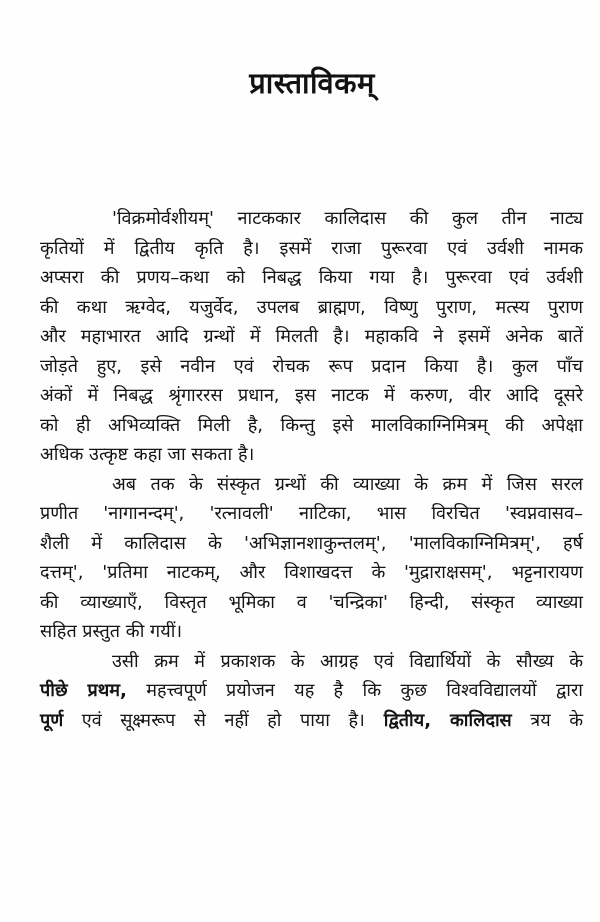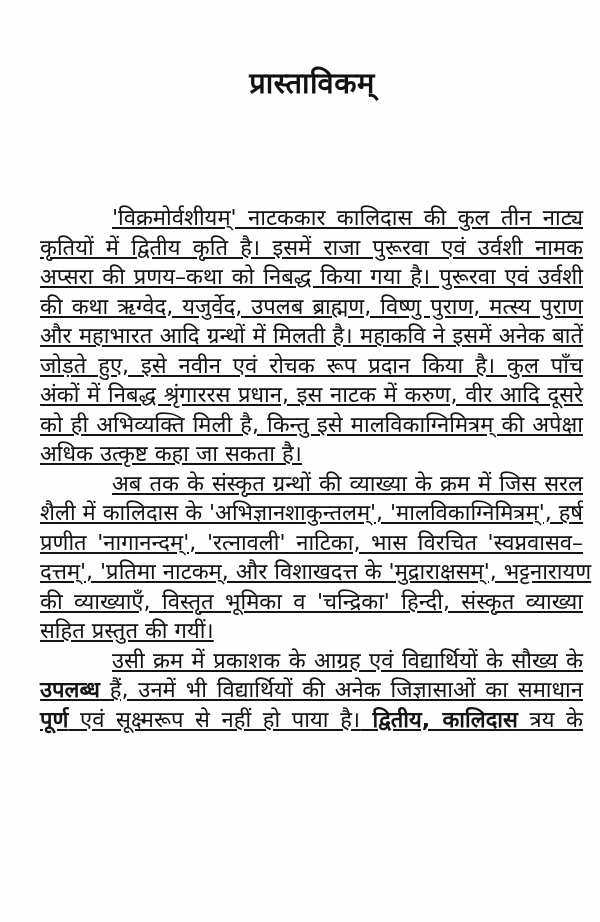--- a/index.html
+++ b/index.html
@@ -37,26 +37,25 @@
   }
   .body-text {
     position: absolute;
     left: 40px;
     top: 203px;
     width: 543px;
   }
   .line {
     height: 29.5px;
     line-height: 29.5px;
-    font-size: 22px;
+    font-size: 18px;
     white-space: nowrap;
     text-align: justify;
     text-align-last: justify;
     overflow: visible;
-    text-decoration: underline;
   }
   .line.last {
     text-align-last: left;
   }
   .line.indent-big {
     padding-left: 72px;
   }
   .b {
     font-weight: bold;
   }
@@ -74,24 +73,24 @@
     <div class="line">कृतियों में द्वितीय कृति है। इसमें राजा पुरूरवा एवं उर्वशी नामक</div>
     <div class="line">अप्सरा की प्रणय–कथा को निबद्ध किया गया है। पुरूरवा एवं उर्वशी</div>
     <div class="line">की कथा ऋग्वेद, यजुर्वेद, उपलब ब्राह्मण, विष्णु पुराण, मत्स्य पुराण</div>
     <div class="line">और महाभारत आदि ग्रन्थों में मिलती है। महाकवि ने इसमें अनेक बातें</div>
     <div class="line">जोड़ते हुए, इसे नवीन एवं रोचक रूप प्रदान किया है। कुल पाँच</div>
     <div class="line">अंकों में निबद्ध श्रृंगाररस प्रधान, इस नाटक में करुण, वीर आदि दूसरे</div>
     <div class="line">को ही अभिव्यक्ति मिली है, किन्तु इसे मालविकाग्निमित्रम् की अपेक्षा</div>
     <div class="line last">अधिक उत्कृष्ट कहा जा सकता है।</div>
 
     <div class="line indent-big">अब तक के संस्कृत ग्रन्थों की व्याख्या के क्रम में जिस सरल</div>
+    <div class="line">प्रणीत 'नागानन्दम्', 'रत्नावली' नाटिका, भास विरचित 'स्वप्नवासव–</div>
     <div class="line">शैली में कालिदास के 'अभिज्ञानशाकुन्तलम्', 'मालविकाग्निमित्रम्', हर्ष</div>
-    <div class="line">प्रणीत 'नागानन्दम्', 'रत्नावली' नाटिका, भास विरचित 'स्वप्नवासव–</div>
     <div class="line">दत्तम्', 'प्रतिमा नाटकम्, और विशाखदत्त के 'मुद्राराक्षसम्', भट्टनारायण</div>
     <div class="line">की व्याख्याएँ, विस्तृत भूमिका व 'चन्द्रिका' हिन्दी, संस्कृत व्याख्या</div>
     <div class="line last">सहित प्रस्तुत की गयीं।</div>
 
     <div class="line indent-big">उसी क्रम में प्रकाशक के आग्रह एवं विद्यार्थियों के सौख्य के</div>
-    <div class="line"><span class="b">उपलब्ध</span><span> हैं, उनमें भी विद्यार्थियों की अनेक जिज्ञासाओं का समाधान</span></div>
+    <div class="line"><span class="b">पीछे प्रथम,</span><span> महत्त्वपूर्ण प्रयोजन यह है कि कुछ विश्वविद्यालयों द्वारा</span></div>
     <div class="line"><span class="b">पूर्ण</span><span> एवं सूक्ष्मरूप से नहीं हो पाया है।</span><span class="b"> द्वितीय, कालिदास</span><span> त्रय के</span></div>
 
   </div>
 </div>
 
 </body></html>

